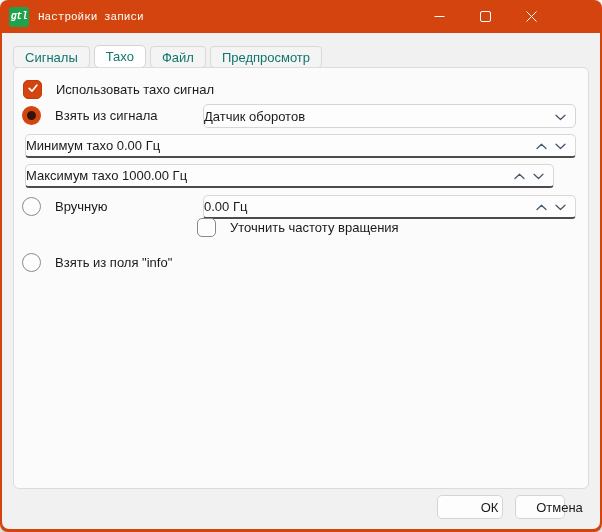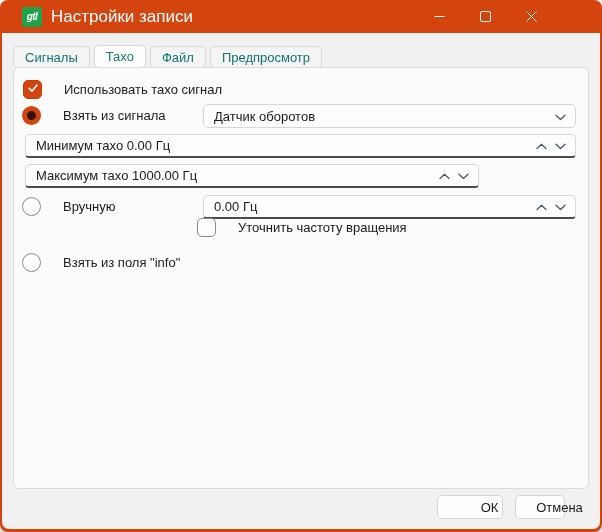--- a/index.html
+++ b/index.html
@@ -5,53 +5,53 @@
   * { margin:0; padding:0; box-sizing:border-box; }
   html,body { background:#ffffff; font-family:"Liberation Sans", sans-serif; }
   .window {
     position:relative; width:602px; height:532px;
     background:#D3440F; border-radius:8px; overflow:hidden;
     box-shadow:0 3px 10px rgba(0,0,0,.3);
     font-size:13px; color:#1a1a1a;
   }
   
   .titlebar { position:absolute; top:0; left:0; width:554px; height:33px;
-    display:flex; align-items:center; padding-left:22px; color:#fff; }
+    display:flex; align-items:center; padding-left:9px; color:#fff;font-family:Liberation Mono, monospace; }
   .app-icon { width:20px; height:20px; background:#1FA24B; border-radius:3px;
     display:flex; align-items:center; justify-content:center;
     color:#fff; font-weight:bold; font-style:italic; font-size:10px; letter-spacing:-0.5px; }
-  .win-title { margin-left:9px; font-size:17px; }
+  .win-title { margin-left:9px; font-size:11px; }
   .caption-group { position:absolute; right:0; top:0; height:33px; display:flex; }
   .caption-btn { width:46px; height:33px; display:flex; align-items:center; justify-content:center; cursor:default; }
   .caption-btn svg { display:block; }
   
   .body { position:absolute; left:2px; right:2px; top:33px; bottom:3px;
     background:#F1F1F1; border-radius:0 0 7px 7px; }
   
   .tabbar { position:absolute; left:13px; top:43px; height:25px; display:flex; gap:4px; align-items:flex-end; }
   .tab { height:22px; padding:0 11px; display:flex; align-items:center;
     background:#F4F4F4; border:1px solid #D9D9D9; border-radius:4px;
     color:#0f766e; white-space:nowrap; cursor:default; }
   .tab.active { height:23px; background:#FFFFFF; border-color:#D4D4D4; border-radius:5px; }
   
   .pane { position:absolute; left:13px; top:67px; width:576px; height:422px;
     background:#FBFBFB; border:1px solid #DCDCDC; border-radius:6px; }
   
-  .row { position:absolute; display:flex; align-items:center;gap:8px; }
+  .row { position:absolute; display:flex; align-items:center; }
   .chk { width:19px; height:19px; border-radius:5px; flex:0 0 auto;
     display:flex; align-items:center; justify-content:center; }
   .chk.checked { background:#D3440F; border:1px solid #C13D0C; }
   .chk.unchecked { background:#FDFDFD; border:1px solid #898989; }
   .radio { width:19px; height:19px; border-radius:50%; flex:0 0 auto; }
   .radio.selected { background:#33140A; border:5.5px solid #D3440F; }
   .radio.unselected { background:#FDFDFD; border:1px solid #8A8A8A; }
   .ctl-label { margin-left:14px; }
   .combo, .spin {
     position:absolute; height:24px; background:#FDFDFD;
-    display:flex; align-items:center; padding-left:10px;
+    display:flex; align-items:center; 
   }
   .combo { border:1px solid #D6D6D6; border-radius:5px; }
   .spin { border:1px solid #D8D8D8; border-bottom:2px solid #4C4C4C; border-radius:5px 5px 4px 4px;align-items:center; }
   .ctl-value { flex:1 1 auto; overflow:hidden; white-space:nowrap; }
   .chevrons { display:flex; gap:8px; align-items:center; margin-right:9px; }
   
   .btn { position:absolute; height:24px; background:#FDFDFD; border:1px solid #D4D4D4;
     border-radius:5px; display:flex; align-items:center; justify-content:center;
     font-size:13px; color:#1a1a1a; cursor:default;padding-left:39px; }
   .btn-ok { left:437px; top:495px; width:66px; }
@@ -138,21 +138,21 @@
             </svg>
         </span>
         <span>
           <svg width="11" height="7" viewBox="0 0 11 7">
               <polyline points="1,1.2 5.5,5.5 10,1.2" fill="none" stroke="#44566b" stroke-width="1.2" stroke-linecap="round" stroke-linejoin="round"></polyline>
             </svg>
         </span>
       </div>
     </div>
 
-    <div class="spin" style="left:11px; top:96px; width:454px;">
+    <div class="spin" style="left:11px; top:96px; width:529px;">
       <div class="ctl-value">Максимум тахо 1000.00 Гц</div>
       <div class="chevrons">
         <span>
           <svg width="11" height="7" viewBox="0 0 11 7">
               <polyline points="1,5.5 5.5,1.2 10,5.5" fill="none" stroke="#44566b" stroke-width="1.2" stroke-linecap="round" stroke-linejoin="round"></polyline>
             </svg>
         </span>
         <span>
           <svg width="11" height="7" viewBox="0 0 11 7">
               <polyline points="1,1.2 5.5,5.5 10,1.2" fill="none" stroke="#44566b" stroke-width="1.2" stroke-linecap="round" stroke-linejoin="round"></polyline>

